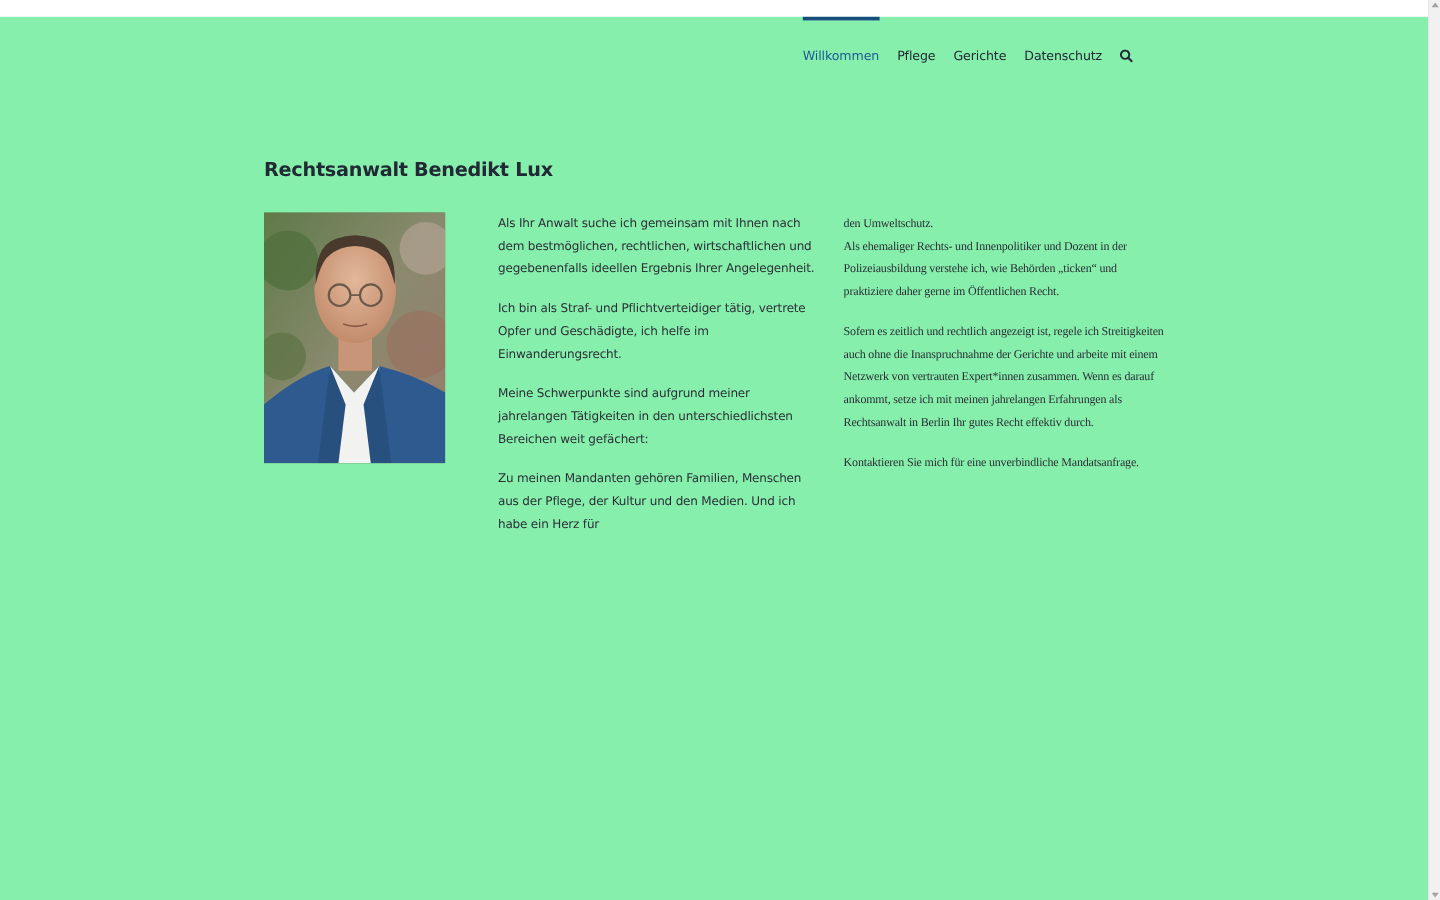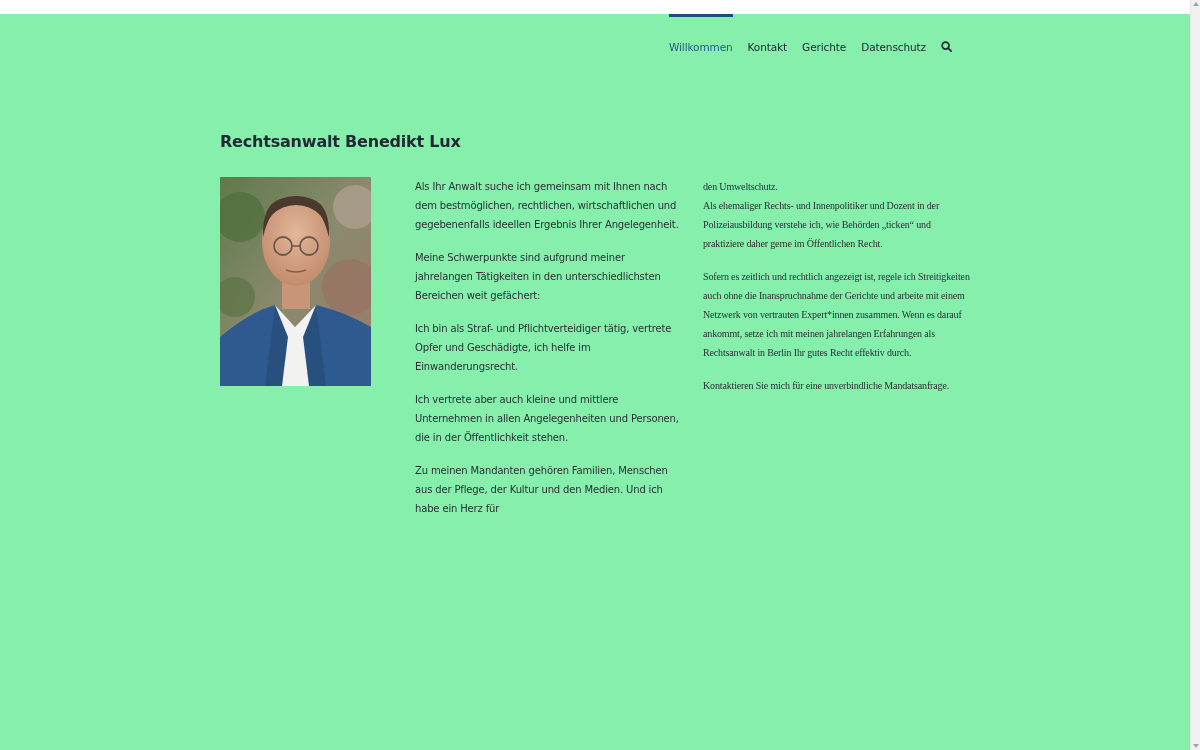--- a/index.html
+++ b/index.html
@@ -37,21 +37,21 @@
     .scroll-arrow-up { top: 2px; border-left: 3px solid transparent; border-right: 3px solid transparent; border-bottom: 4px solid #a3a3a3; width: 0; height: 0; }
     .scroll-arrow-down { bottom: 2px; border-left: 3px solid transparent; border-right: 3px solid transparent; border-top: 4px solid #a3a3a3; width: 0; height: 0; }
   </style>
 </head>
 <body>
 
 <div class="page">
 
   <nav class="nav">
     <div class="nav-item active">Willkommen</div>
-    <div class="nav-item">Kontakt</div>
+    <div class="nav-item">Pflege</div>
     <div class="nav-item">Gerichte</div>
     <div class="nav-item">Datenschutz</div>
     <div class="nav-search">
       <span>
         <svg width="11" height="11" viewBox="0 0 12 12">
           <circle cx="5" cy="5" r="3.8" fill="none" stroke="#212934" stroke-width="1.8"></circle>
           <line x1="7.8" y1="7.8" x2="11" y2="11" stroke="#212934" stroke-width="1.9" stroke-linecap="round"></line>
         </svg>
       </span>
     </div>
@@ -93,23 +93,22 @@
       <circle cx="63" cy="69" r="9" fill="none" stroke="#6b5a4a" stroke-width="1.8"></circle>
       <circle cx="89" cy="69" r="9" fill="none" stroke="#6b5a4a" stroke-width="1.8"></circle>
       <line x1="72" y1="69" x2="80" y2="69" stroke="#6b5a4a" stroke-width="1.5"></line>
 
       <path d="M66 93 Q76 97 86 93" fill="none" stroke="#8a5a48" stroke-width="1.5"></path>
     </svg>
   </div>
 
   <div class="col col-1">
     <p>Als Ihr Anwalt suche ich gemeinsam mit Ihnen nach dem bestmöglichen, rechtlichen, wirtschaftlichen und gegebenenfalls ideellen Ergebnis Ihrer Angelegenheit.</p>
+    <p>Ich bin als Straf- und Pflichtverteidiger tätig, vertrete Opfer und Geschädigte, ich helfe im Einwanderungsrecht.</p>
     <p>Meine Schwerpunkte sind aufgrund meiner jahrelangen Tätigkeiten in den unterschiedlichsten Bereichen weit gefächert:</p>
-    <p>Ich bin als Straf- und Pflichtverteidiger tätig, vertrete Opfer und Geschädigte, ich helfe im Einwanderungsrecht.</p>
-    <p>Ich vertrete aber auch kleine und mittlere Unternehmen in allen Angelegenheiten und Personen, die in der Öffentlichkeit stehen.</p>
     <p>Zu meinen Mandanten gehören Familien, Menschen aus der Pflege, der Kultur und den Medien. Und ich habe ein Herz für</p>
   </div>
 
   <div class="col col-2">
     <p class="tight">den Umweltschutz.</p>
     <p>Als ehemaliger Rechts- und Innenpolitiker und Dozent in der Polizeiausbildung verstehe ich, wie Behörden „ticken“ und praktiziere daher gerne im Öffentlichen Recht.</p>
     <p>Sofern es zeitlich und rechtlich angezeigt ist, regele ich Streitigkeiten auch ohne die Inanspruchnahme der Gerichte und arbeite mit einem Netzwerk von vertrauten Expert*innen zusammen. Wenn es darauf ankommt, setze ich mit meinen jahrelangen Erfahrungen als Rechtsanwalt in Berlin Ihr gutes Recht effektiv durch.</p>
     <p>Kontaktieren Sie mich für eine unverbindliche Mandatsanfrage.</p>
   </div>
 

